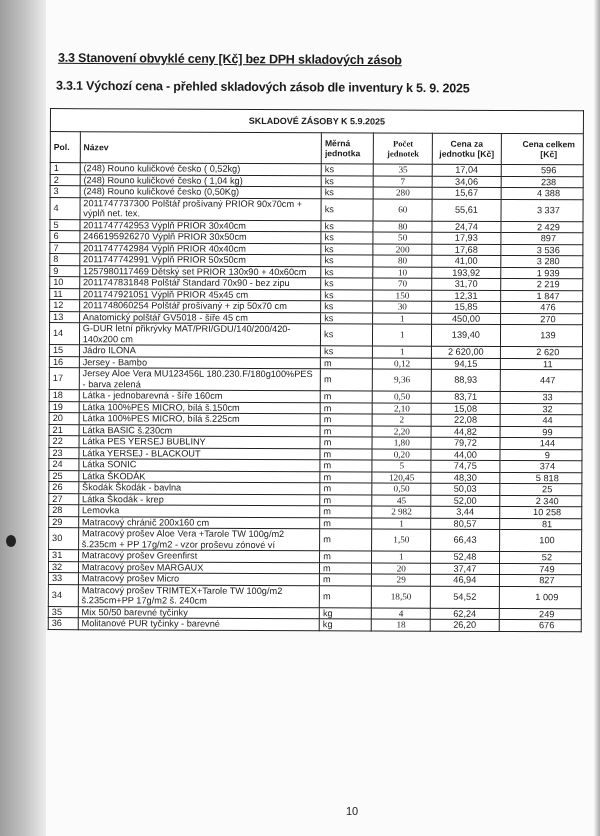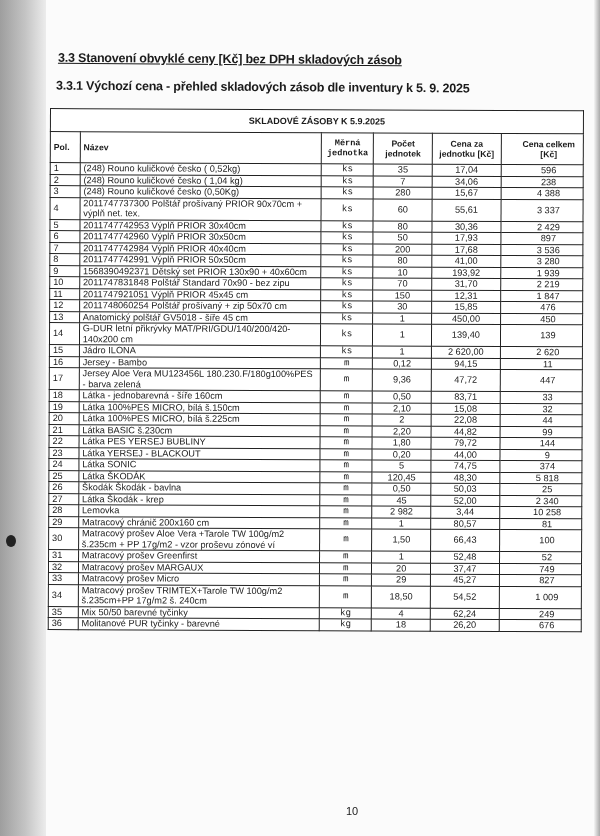--- a/index.html
+++ b/index.html
@@ -14,22 +14,22 @@
   .page { position:absolute; left:50px; top:30px; width:540px; }
   .h1 { position:absolute; left:8px; top:22px; font-size:12.5px; font-weight:bold; text-decoration:underline; letter-spacing:-0.2px; transform:rotate(0.4deg); }
   .h2 { position:absolute; left:6px; top:50px; font-size:12.5px; font-weight:bold; letter-spacing:-0.2px; transform:rotate(0.4deg); }
   table { position:absolute; left:0; top:78px; width:534px; border-collapse:collapse; font-size:9.2px;
           transform:rotate(0.25deg); transform-origin:left top; background:#fff; }
   td, th { border:1px solid #222; padding:0 3px; line-height:10.5px; }
   th { font-weight:bold; text-align:center; font-size:8.6px; }
   .cap { font-size:9px; font-weight:bold; text-align:center; height:22px; }
   .c-num { width:22px; text-align:left;margin-top:48px; }
   .c-name { width:228px; text-align:left; }
-  .c-u { width:44px; text-align:center;font-family:Liberation Mono, monospace; }
-  .c-q { width:50px; text-align:center; }
+  .c-u { width:44px; text-align:left; }
+  .c-q { width:50px; text-align:center;font-family:Liberation Serif, serif; }
   .c-p { width:60px; text-align:center; }
   .c-t { width:60px; text-align:center;padding-left:16px; }
   tr.r td { height:10.5px; }
   .pagenum { position:absolute; left:296px; top:775px; font-size:11px; }
 </style>
 </head>
 <body>
 
 <div class="shade-left"></div>
 <div class="shade-right"></div>
@@ -84,26 +84,26 @@
           <td class="c-u">ks</td>
           <td class="c-q">60</td>
           <td class="c-p">55,61</td>
           <td class="c-t">3 337</td>
         </tr>
         <tr class="r">
           <td class="c-num">5</td>
           <td class="c-name">2011747742953 Výplň PRIOR 30x40cm</td>
           <td class="c-u">ks</td>
           <td class="c-q">80</td>
-          <td class="c-p">30,36</td>
+          <td class="c-p">24,74</td>
           <td class="c-t">2 429</td>
         </tr>
         <tr class="r">
           <td class="c-num">6</td>
-          <td class="c-name">2011747742960 Výplň PRIOR 30x50cm</td>
+          <td class="c-name">2466195926270 Výplň PRIOR 30x50cm</td>
           <td class="c-u">ks</td>
           <td class="c-q">50</td>
           <td class="c-p">17,93</td>
           <td class="c-t">897</td>
         </tr>
         <tr class="r">
           <td class="c-num">7</td>
           <td class="c-name">2011747742984 Výplň PRIOR 40x40cm</td>
           <td class="c-u">ks</td>
           <td class="c-q">200</td>
@@ -113,21 +113,21 @@
         <tr class="r">
           <td class="c-num">8</td>
           <td class="c-name">2011747742991 Výplň PRIOR 50x50cm</td>
           <td class="c-u">ks</td>
           <td class="c-q">80</td>
           <td class="c-p">41,00</td>
           <td class="c-t">3 280</td>
         </tr>
         <tr class="r">
           <td class="c-num">9</td>
-          <td class="c-name">1568390492371 Dětský set PRIOR 130x90 + 40x60cm</td>
+          <td class="c-name">1257980117469 Dětský set PRIOR 130x90 + 40x60cm</td>
           <td class="c-u">ks</td>
           <td class="c-q">10</td>
           <td class="c-p">193,92</td>
           <td class="c-t">1 939</td>
         </tr>
         <tr class="r">
           <td class="c-num">10</td>
           <td class="c-name">2011747831848 Polštář Standard 70x90 - bez zipu</td>
           <td class="c-u">ks</td>
           <td class="c-q">70</td>
@@ -149,21 +149,21 @@
           <td class="c-q">30</td>
           <td class="c-p">15,85</td>
           <td class="c-t">476</td>
         </tr>
         <tr class="r">
           <td class="c-num">13</td>
           <td class="c-name">Anatomický polštář GV5018 - šíře 45 cm</td>
           <td class="c-u">ks</td>
           <td class="c-q">1</td>
           <td class="c-p">450,00</td>
-          <td class="c-t">450</td>
+          <td class="c-t">270</td>
         </tr>
         <tr class="r">
           <td class="c-num">14</td>
           <td class="c-name">G-DUR letní přikrývky MAT/PRI/GDU/140/200/420-140x200 cm</td>
           <td class="c-u">ks</td>
           <td class="c-q">1</td>
           <td class="c-p">139,40</td>
           <td class="c-t">139</td>
         </tr>
         <tr class="r">
@@ -180,21 +180,21 @@
           <td class="c-u">m</td>
           <td class="c-q">0,12</td>
           <td class="c-p">94,15</td>
           <td class="c-t">11</td>
         </tr>
         <tr class="r">
           <td class="c-num">17</td>
           <td class="c-name">Jersey Aloe Vera MU123456L 180.230.F/180g100%PES - barva zelená</td>
           <td class="c-u">m</td>
           <td class="c-q">9,36</td>
-          <td class="c-p">47,72</td>
+          <td class="c-p">88,93</td>
           <td class="c-t">447</td>
         </tr>
         <tr class="r">
           <td class="c-num">18</td>
           <td class="c-name">Látka - jednobarevná - šíře 160cm</td>
           <td class="c-u">m</td>
           <td class="c-q">0,50</td>
           <td class="c-p">83,71</td>
           <td class="c-t">33</td>
         </tr>
@@ -308,21 +308,21 @@
           <td class="c-u">m</td>
           <td class="c-q">20</td>
           <td class="c-p">37,47</td>
           <td class="c-t">749</td>
         </tr>
         <tr class="r">
           <td class="c-num">33</td>
           <td class="c-name">Matracový prošev Micro</td>
           <td class="c-u">m</td>
           <td class="c-q">29</td>
-          <td class="c-p">45,27</td>
+          <td class="c-p">46,94</td>
           <td class="c-t">827</td>
         </tr>
         <tr class="r">
           <td class="c-num">34</td>
           <td class="c-name">Matracový prošev TRIMTEX+Tarole TW 100g/m2 š.235cm+PP 17g/m2 š. 240cm</td>
           <td class="c-u">m</td>
           <td class="c-q">18,50</td>
           <td class="c-p">54,52</td>
           <td class="c-t">1 009</td>
         </tr>

